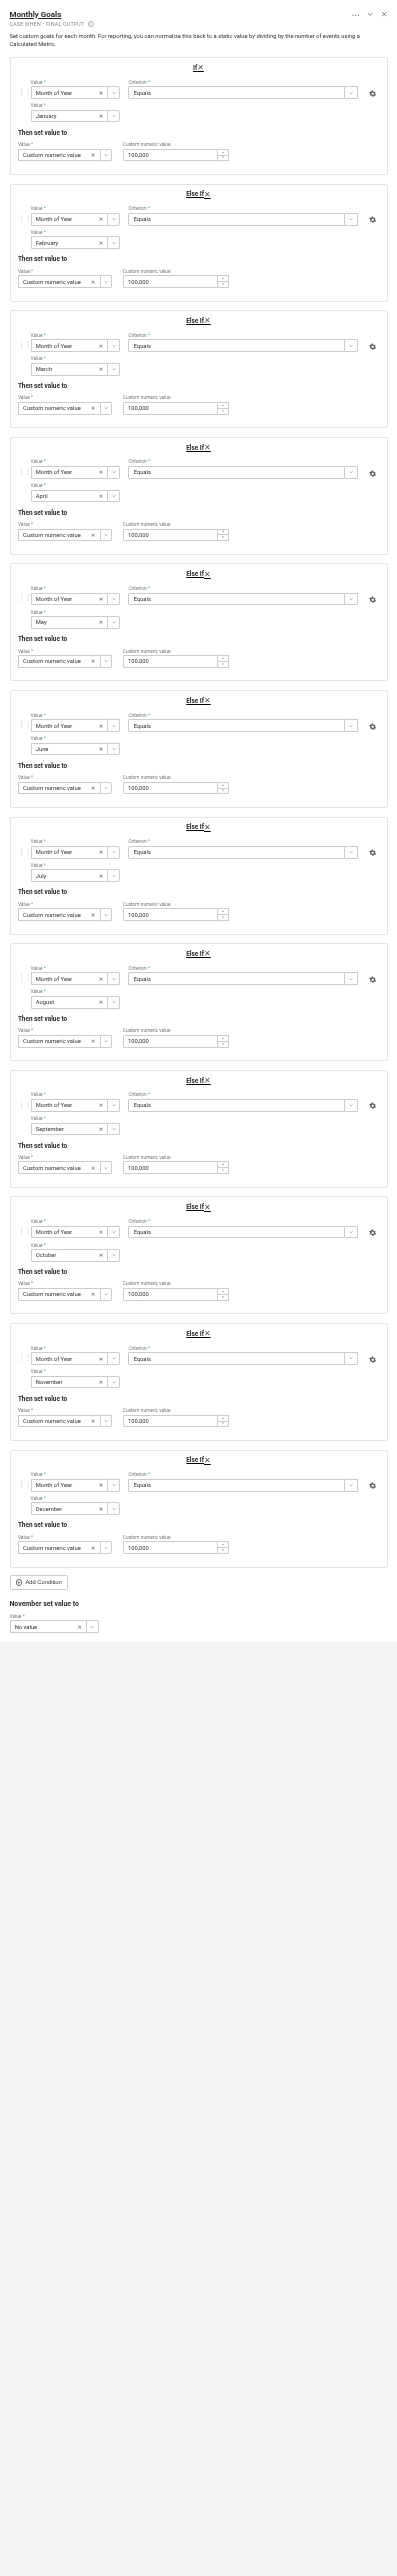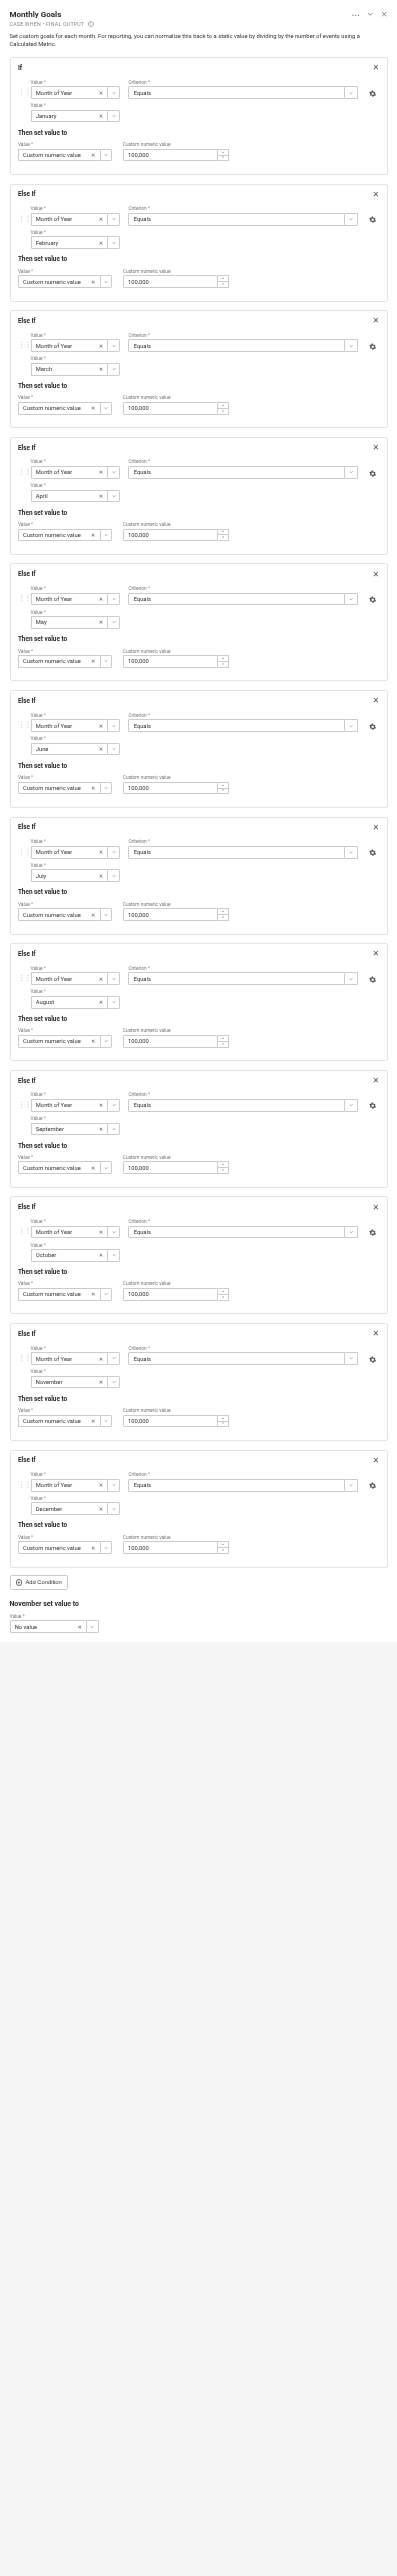--- a/index.html
+++ b/index.html
@@ -1,26 +1,26 @@
 <!DOCTYPE html>
 <html style="font-size:8.5px"><head>
   <meta charset="utf-8">
   <style>
     * { box-sizing: border-box; margin: 0; padding: 0; }
     body { font-family: -apple-system, BlinkMacSystemFont, "Segoe UI", Roboto, sans-serif; background: #f5f5f5; width: 397px; }
     .panel { background: #fff; padding: 9.5px; }
     .header-row { display: flex; justify-content: space-between; align-items: flex-start; }
-    .title { font-size: 8px; font-weight: 700; color: #2a2a2a; }
+    .title { font-size: 8px; font-weight: 700; color: #2a2a2a; text-decoration: underline; }
     .header-icons { display: flex; gap: 7.4px; align-items: center; color: #6a6a6a; }
     .subtitle-row { display: flex; align-items: center; gap: 3.2px; margin-top: 2.1px; }
     .subtitle { font-size: 5.3px; color: #8a8a8a; letter-spacing: 0.2px; }
     .info-icon-circle { display: inline-flex; width: 6.4px; height: 6.4px; border: 0.5px solid #aaa; border-radius: 50%; font-size: 4.2px; align-items: center; justify-content: center; color: #888; }
     .description { font-size: 5.8px; color: #333; margin-top: 5.3px; line-height: 1.4; }
     .block { border: 0.5px solid #e3e3e3; border-radius: 2.1px; margin-top: 8.5px; background: #fff; }
-    .block-header { display: flex; justify-content: space-between; align-items: center; padding: 5.3px 7.4px; }
+    .block-header { display: flex; justify-content: center; align-items: center; padding: 5.3px 7.4px; text-decoration: underline; }
     .block-header-title { font-size: 6.4px; font-weight: 700; color: #2a2a2a; }
     .block-body { padding: 2.1px 7.4px 7.4px 7.4px; }
     .row { display: flex; gap: 8.5px; align-items: flex-start; margin-bottom: 5.3px; }
     .row-handle { display: flex; align-items: center; margin-top: 7.4px; color: #bbb; font-size: 7.4px; width: 4.2px; letter-spacing: -1.1px; }
     .row-content { flex: 1; display: flex; gap: 8.5px; }
     .col { display: flex; flex-direction: column; }
     .col-wide { flex: 1; }
     .label { font-size: 4.8px; color: #777; margin-bottom: 1.6px; }
     .label .req { color: #4a8; }
     .combo { display: flex; }

